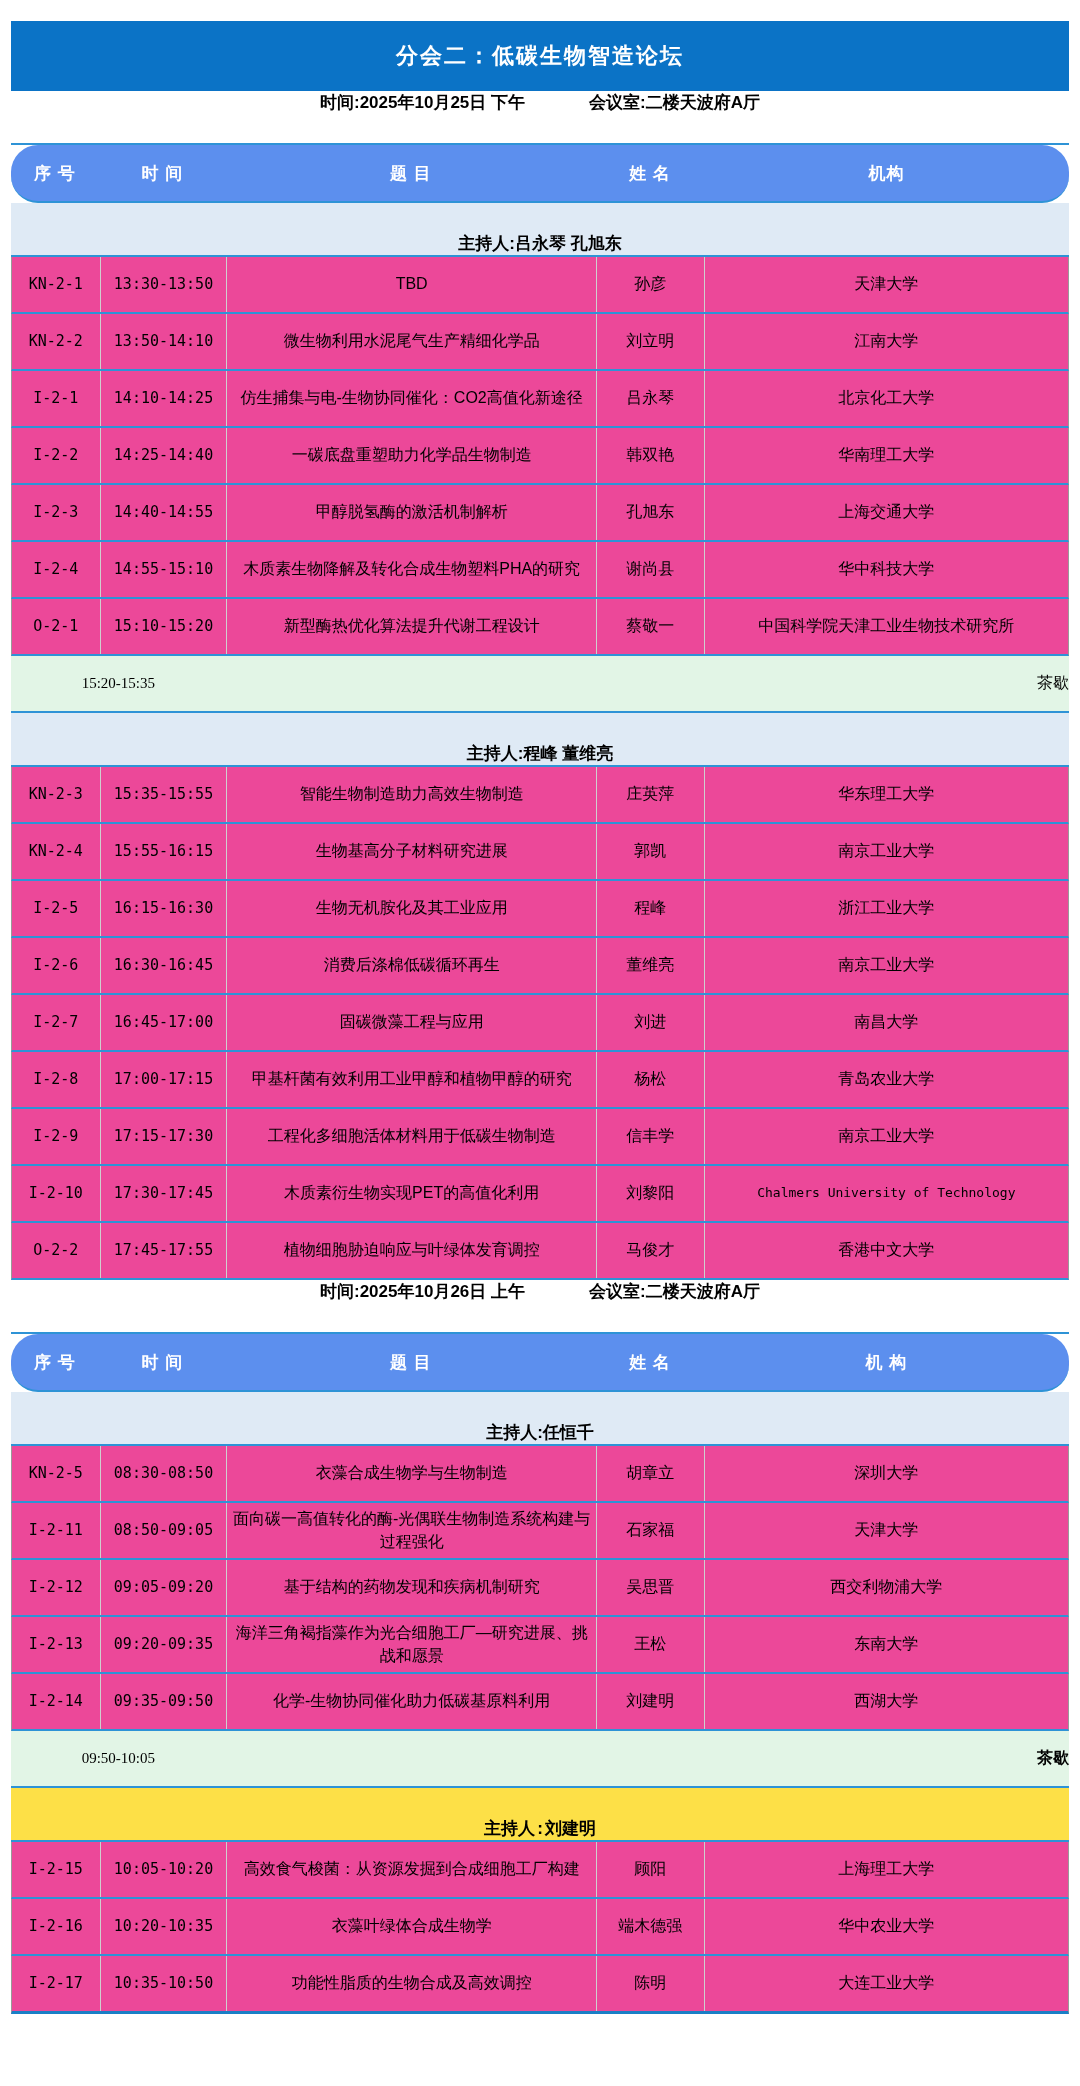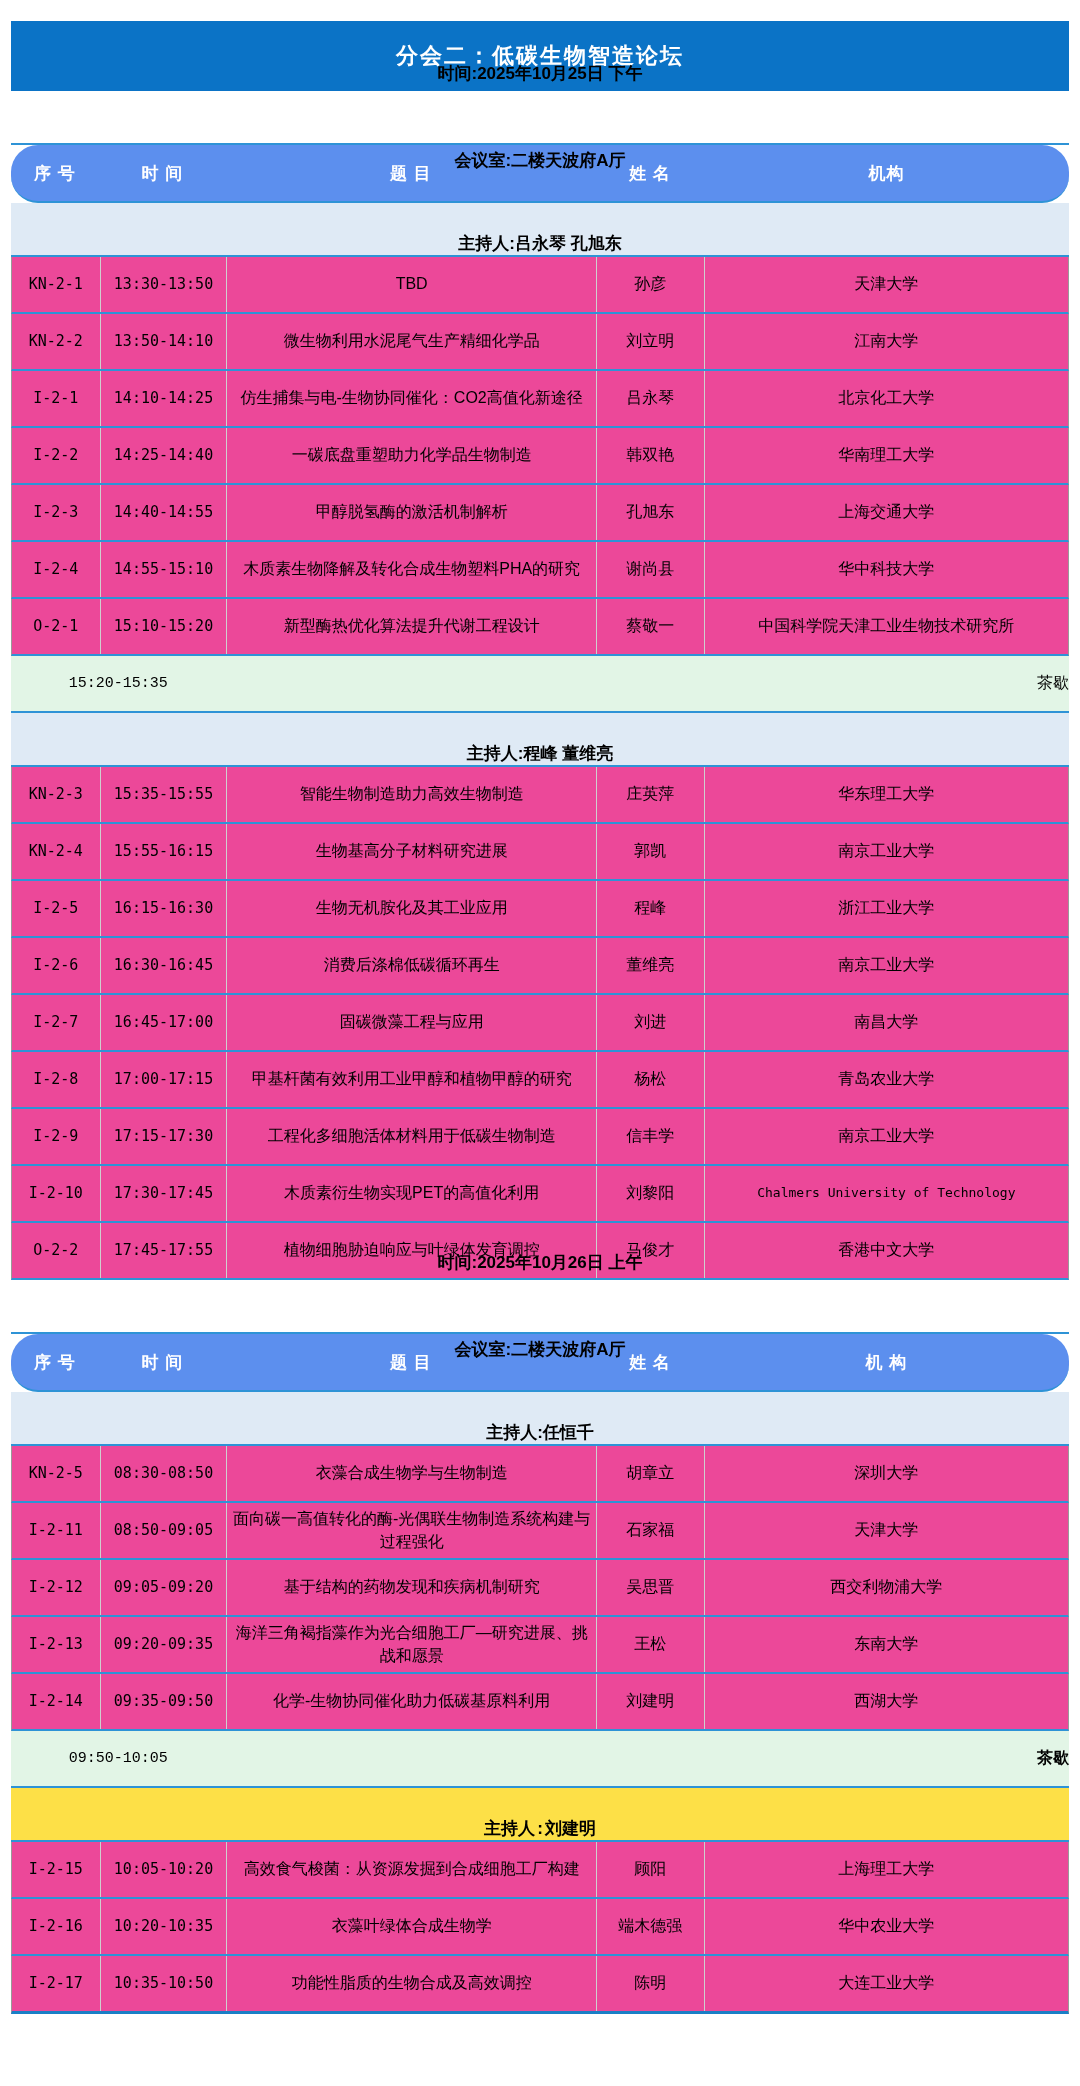--- a/index.html
+++ b/index.html
@@ -9,40 +9,40 @@
   }
   .sheet{width:1058px;margin:21px 11px 0 11px;}
   .title-bar{
     height:70px;background:#0b73c6;color:#fff;
     display:flex;align-items:center;justify-content:center;
     font-size:22px;font-weight:bold;letter-spacing:2px;margin-top:16px;
   }
   .table-body > div:last-child{border-bottom-width:3px;border-bottom-color:#1a7fc6;}
   .info-row{
     height:52px;background:#fff;border-bottom:2px solid #2e93d6;
-    display:flex;align-items:center;justify-content:center;gap:64px;
-    font-weight:bold;font-size:17px;flex-direction:column;
+    display:flex;justify-content:center;gap:64px;
+    font-weight:bold;font-size:17px;
   }
   .header-row{
     height:56px;background:#5c8fee;border-bottom:2px solid #2e93d6;
     display:grid;grid-template-columns:8.3% 12% 35% 10.2% 1fr;
     color:#fff;font-weight:bold;font-size:17px;border-radius:27px;
   }
   .hcell{display:flex;align-items:center;justify-content:center;letter-spacing:1px;}
   .mod-row{
     height:52px;background:#dfeaf5;border-bottom:2px solid #2e93d6;
     display:flex;align-items:flex-end;justify-content:center;
     font-weight:bold;font-size:17px;
   }
   .mod-row.alt{background:#fde047;font-family:Liberation Mono, monospace;}
   .tea-row{
     height:55px;background:#e2f5e6;border-bottom:2px solid #2e93d6;
     display:flex;align-items:center;
   }
-  .tea-time{width:20.3%;text-align:center;font-size:15px;font-family:Liberation Mono, monospace;}
+  .tea-time{width:20.3%;text-align:center;font-size:15px;font-family:Liberation Serif, serif;}
   .tea-label{flex:1;text-align:right;font-size:16px;}
   .tea-label.bold{font-weight:bold;}
   .talk-row{
     height:55px;background:#ec4899;border-bottom:2px solid #2e93d6;
     border-left:1px solid #9a9a9a;border-right:1px solid #9a9a9a;
     display:grid;grid-template-columns:8.3% 12% 35% 10.2% 1fr;
   }
   .cell{
     display:flex;align-items:center;justify-content:center;text-align:center;
     font-size:16px;line-height:1.4;padding:2px 5px;overflow:hidden;

